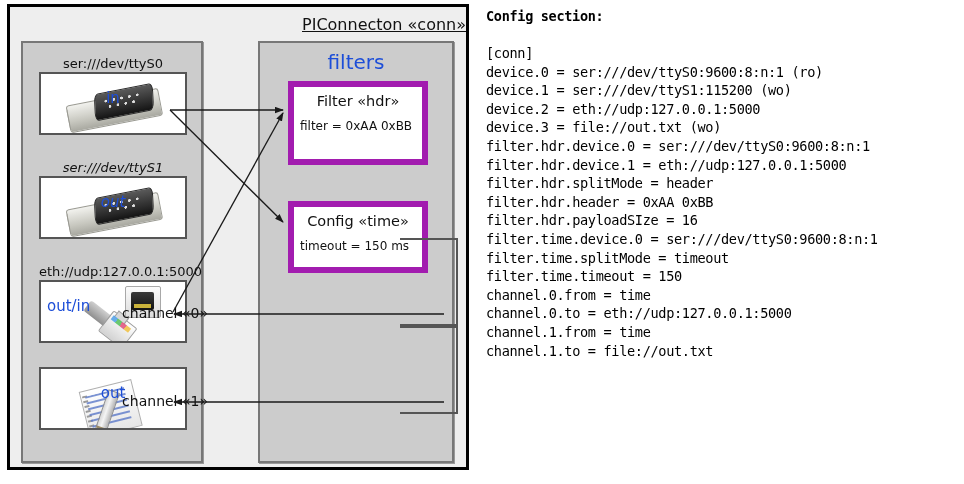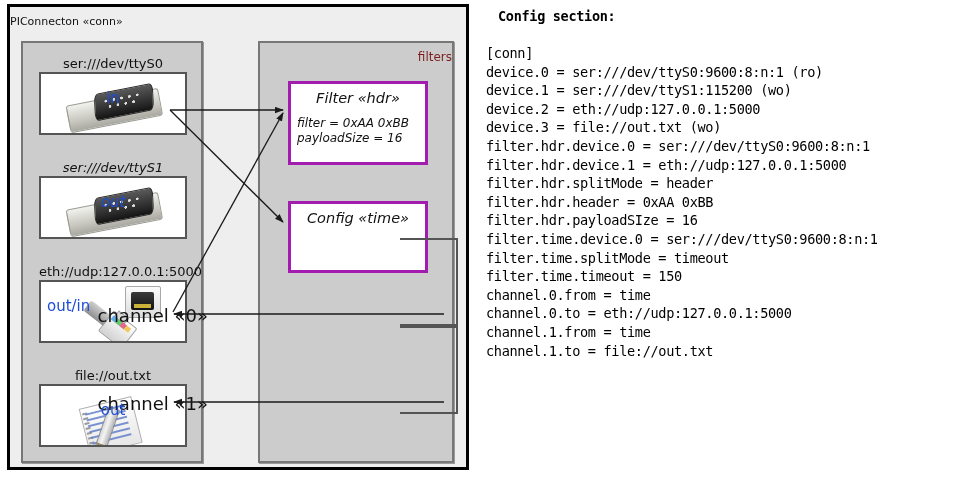--- a/index.html
+++ b/index.html
@@ -28,23 +28,24 @@
     width: 462px; height: 466px;
     box-sizing: border-box;
     border: 3px solid #000000;
     background: #eeeeee;
   }
 
   .diagram-title {
     position: absolute;
     left: 0; top: 8px;
     width: 100%;
-    text-align: left;
-    font-size: 11px;
+    text-align: right;
+    font-size: 16px;
     color: #111111;
+    text-decoration: underline;
   }
 
   .panel {
     position: absolute;
     box-sizing: border-box;
     background: #cccccc;
     border: 2px solid #777777;
     box-shadow: 1px 1px 0 #999999;
   }
   #devices-panel {
@@ -52,23 +53,23 @@
     width: 182px; height: 422px;
   }
   #filters-panel {
     left: 248px; top: 34px;
     width: 196px; height: 422px;
   }
   .panel-title {
     position: absolute;
     left: 0; top: 7px;
     width: 100%;
-    text-align: right;
-    font-size: 12px;
-    color: #7f1d1d;
+    text-align: center;
+    font-size: 20px;
+    color: #1d4ed8;
   }
 
   
   .device {
     position: absolute;
     left: 16px;
     width: 148px;
   }
   .device-label {
     text-align: center;
@@ -264,22 +265,21 @@
     border-top: 9px solid #9a8a66;
   }
 
   
   .filter-box {
     position: absolute;
     left: 28px;
     width: 140px;
     box-sizing: border-box;
     background: #ffffff;
-    border: 3px solid #a21caf;
-    font-style: italic;
+    border: 6px solid #a21caf;
   }
   .filter-title {
     text-align: center;
     font-size: 14.5px;
     color: #111111;
     margin-top: 6px;
   }
   .filter-attrs {
     font-size: 12px;
     color: #111111;
@@ -295,21 +295,21 @@
     box-sizing: border-box;
     border: 2px solid #555555;
     border-left: none;
     background: transparent;
   }
   #channel0-region { left: 140px; top: 195px; width: 58px; height: 88px; }
   #channel1-region { left: 140px; top: 283px; width: 58px; height: 88px; }
   .channel-label {
     position: absolute;
     right: 10px;
-    font-size: 18px;
+    font-size: 14px;
     color: #111111;
     white-space: nowrap;
   }
   #channel0-label { top: 298px; right: 258px; }
   #channel1-label { top: 386px; right: 258px; }
 
   
   #wires {
     position: absolute;
     left: 0; top: 0;
@@ -324,21 +324,20 @@
     width: 482px; height: 484px;
   }
   #config-heading {
     position: absolute;
     left: 4px; top: 8px;
     font-family: "DejaVu Sans Mono", monospace;
     font-size: 13.5px;
     font-weight: bold;
     color: #000000;
     letter-spacing: -0.3px;
-    margin-left: 12px;
   }
   #config-lines {
     position: absolute;
     left: 4px; top: 44px;
     font-family: "DejaVu Sans Mono", monospace;
     font-size: 13.6px;
     font-weight: normal;
     line-height: 18.6px;
     color: #000000;
     white-space: pre;
@@ -391,21 +390,20 @@
             <div class="port"></div>
           </div>
           <div class="icon-eth-plug">
             <div class="cable"></div>
             <div class="body"></div>
           </div>
         </div>
       </div>
 
       <div class="device" style="top:324px;">
-        <div class="device-label">file://out.txt</div>
         <div class="device-box">
           <div class="device-dir">out</div>
           <div class="icon-file">
             <div class="sheet"></div>
             <div class="margin"></div>
             <div class="lines"></div>
             <div class="pencil">
               <div class="shaft"></div>
               <div class="tip"></div>
             </div>
@@ -415,26 +413,28 @@
 
     </div>
 
     <div class="panel" id="filters-panel">
       <div class="panel-title">filters</div>
 
       <div class="filter-box" id="filter-hdr">
         <div class="filter-title">Filter «hdr»</div>
         <div class="filter-attrs">
           <div>filter = 0xAA 0xBB</div>
-          <div>payloadSize = 16</div>
         </div>
       </div>
 
       <div class="filter-box" id="filter-time">
         <div class="filter-title">Config «time»</div>
+        <div class="filter-attrs">
+          <div>timeout = 150 ms</div>
+        </div>
       </div>
 
       <div class="channel-region" id="channel0-region"></div>
       <div class="channel-region" id="channel1-region"></div>
     </div>
 
     <div class="channel-label" id="channel0-label">channel «0»</div>
     <div class="channel-label" id="channel1-label">channel «1»</div>
 
   </div>

